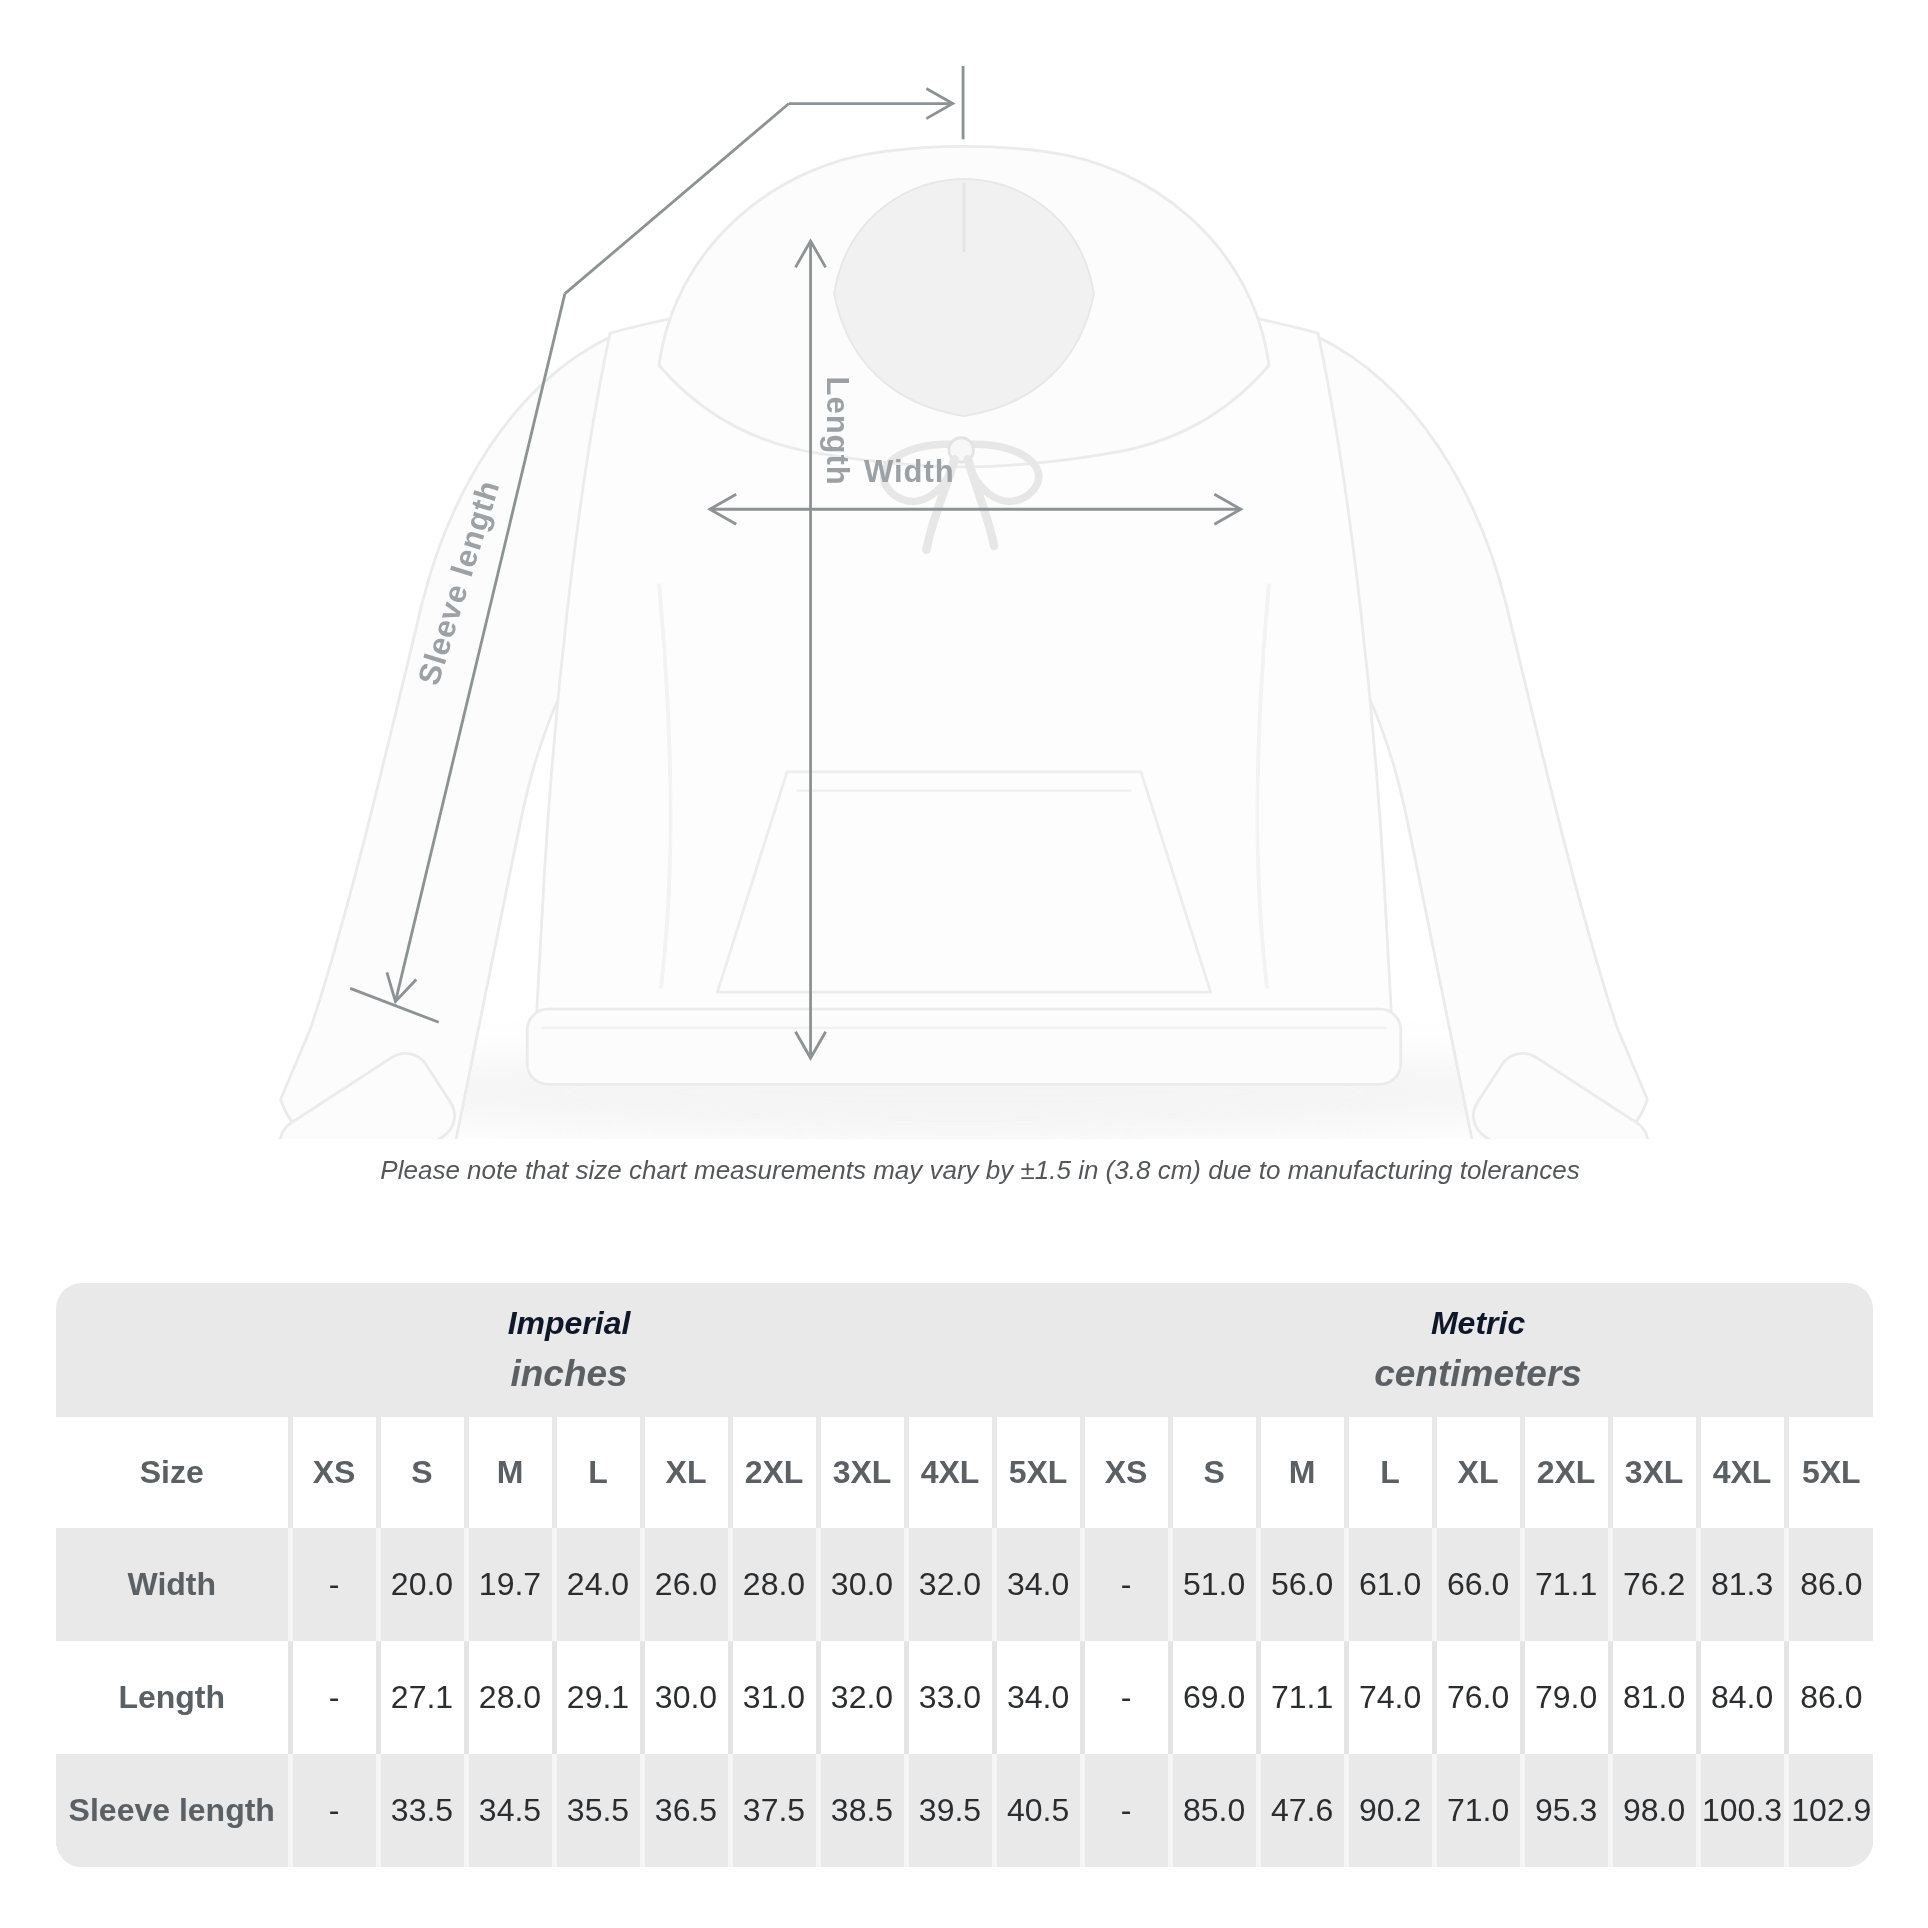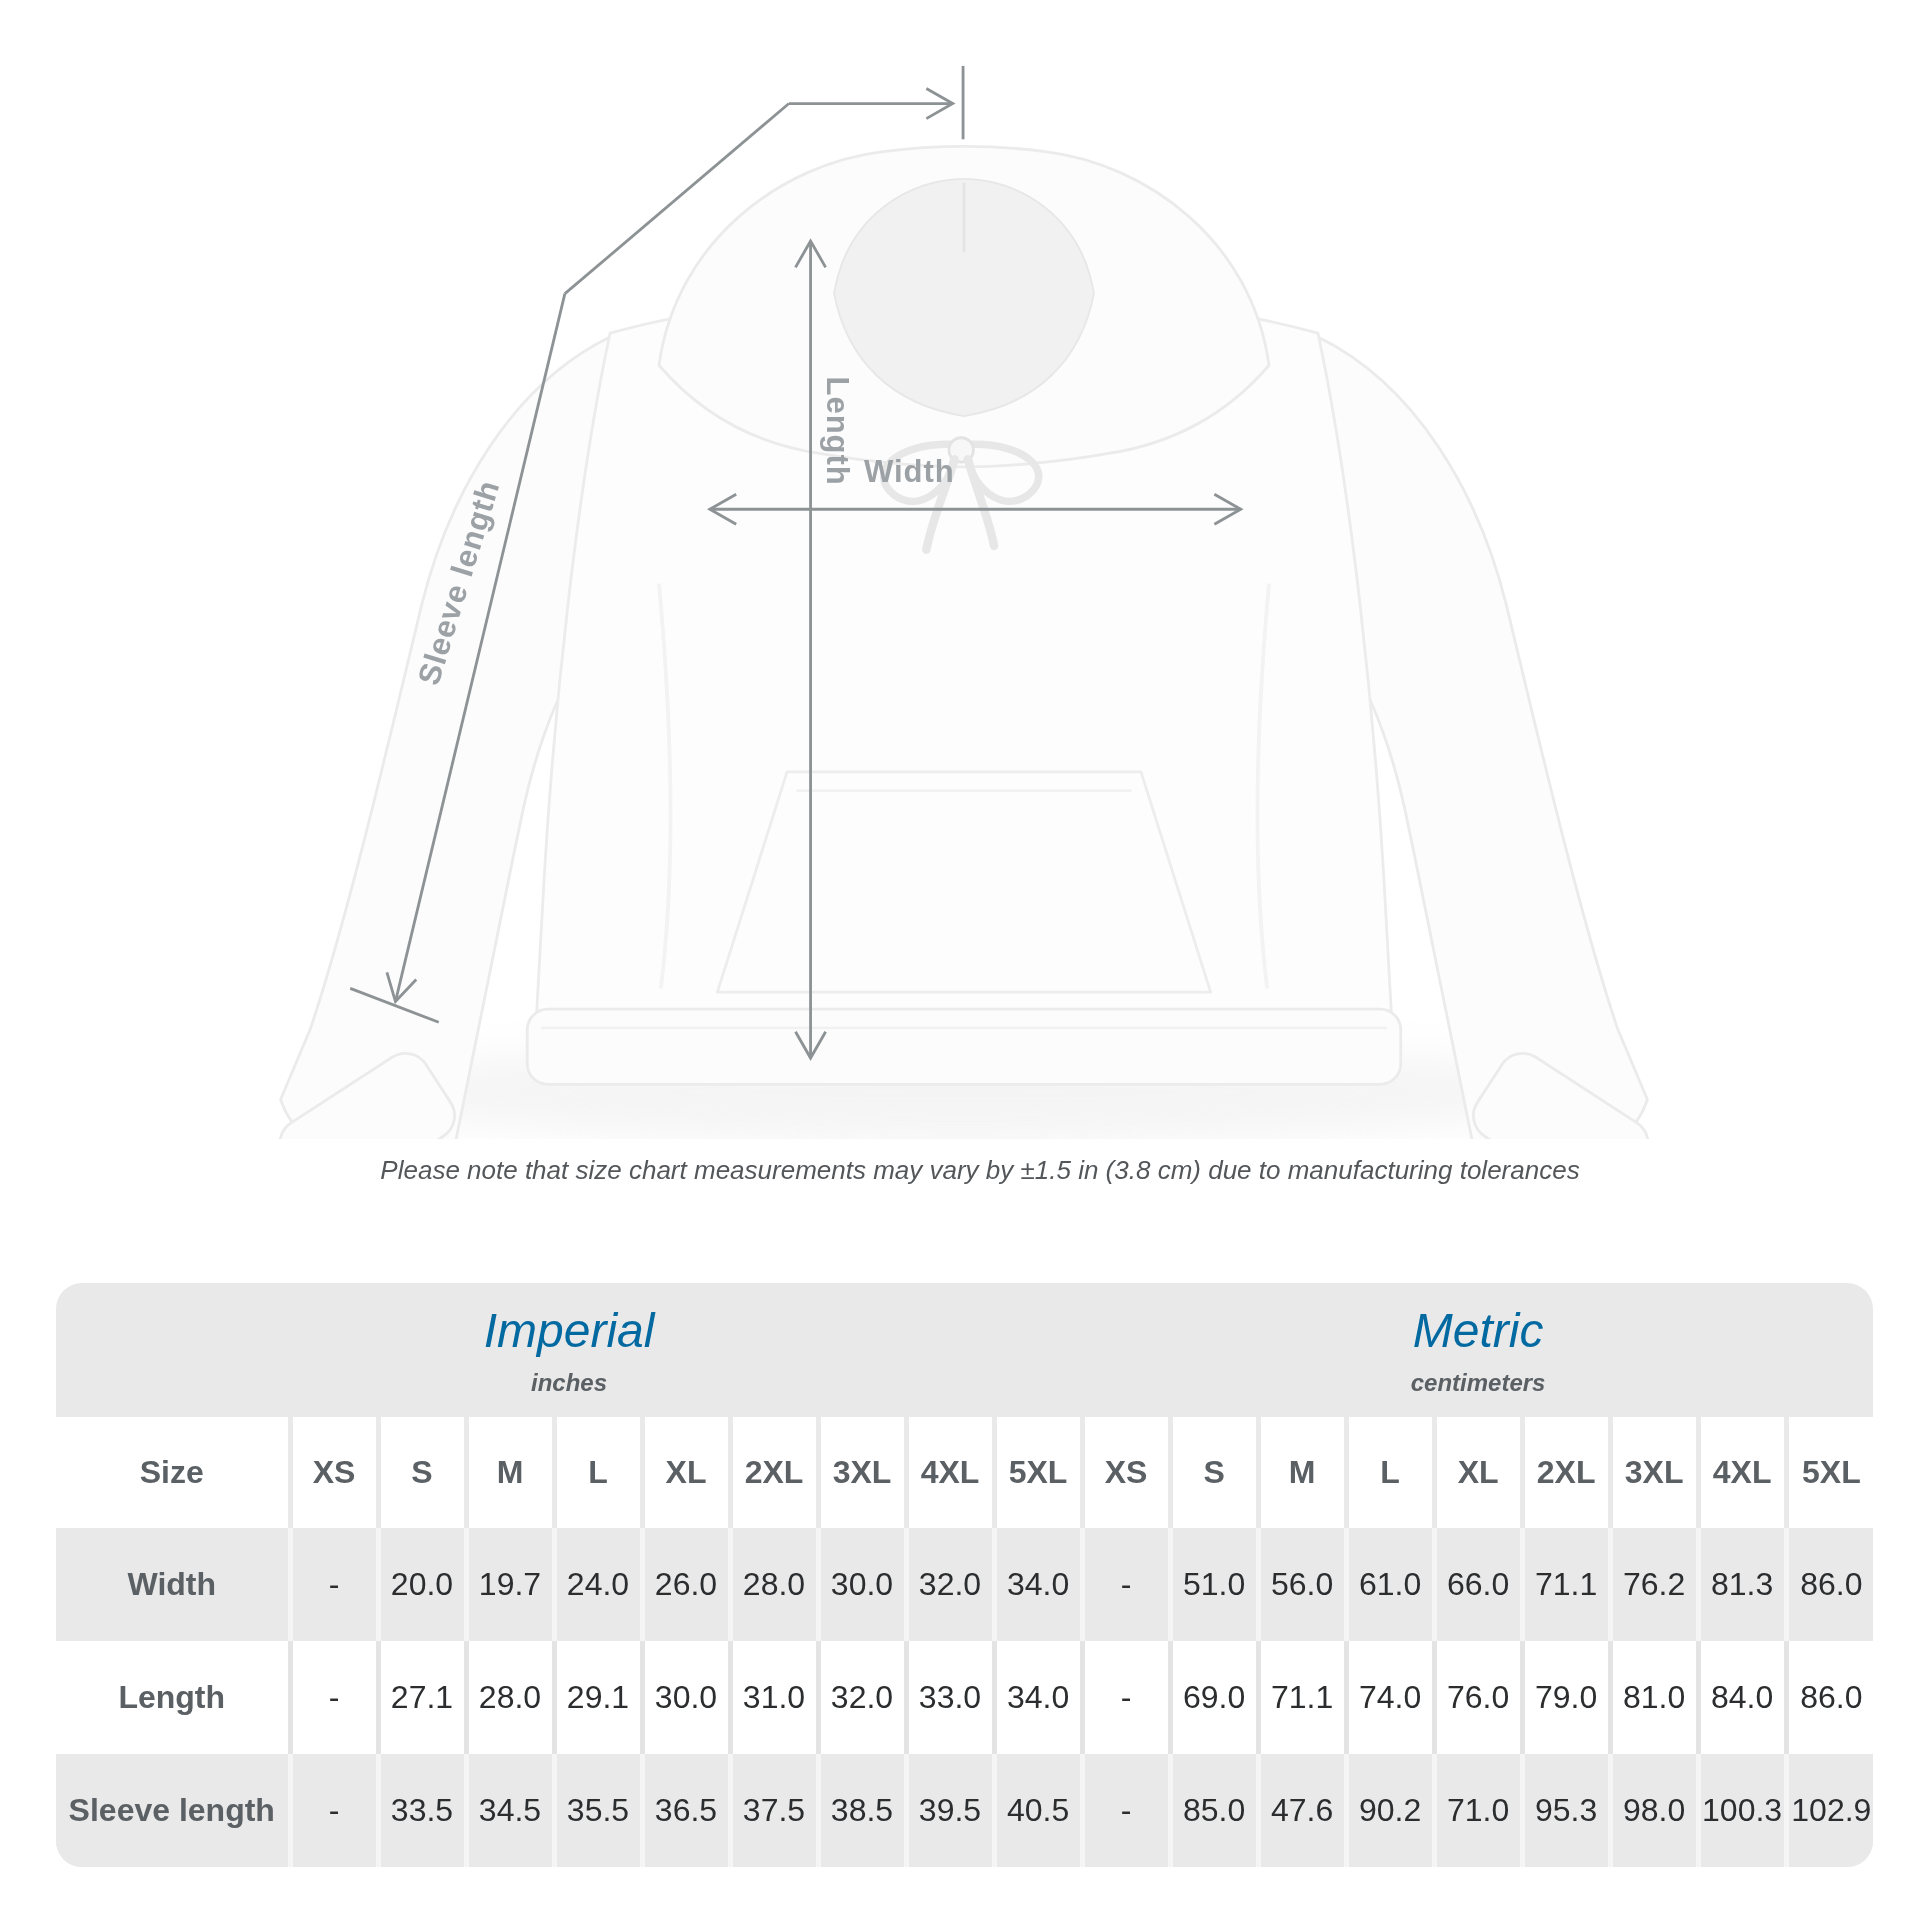--- a/index.html
+++ b/index.html
@@ -41,22 +41,22 @@
   }
   tr.group-row th{background:transparent;border:none;}
   tr.header-row th{background:#ffffff;}
   tr.row-gray td{background:#e9e9ea;}
   tr.row-white td{background:#ffffff;}
   tr.header-row th + th{border-left:5.6px solid #e9e9ea;}
   tr.row-white td + td{border-left:5.6px solid #e4e4e5;}
   tr.row-gray td + td{border-left:5.6px solid #f5f5f6;}
   .lab{font-weight:bold;color:#5b6064;}
   .val{font-weight:normal;color:#2b2d2e;}
-  .group-label{font-size:48px;font-weight:normal;font-style:italic;color:#0369a1;}
-  .group-unit{font-size:24px;font-style:italic;color:#5b6064;margin-top:11.3px;}
+  .group-label{font-size:32px;font-weight:bold;font-style:italic;color:#0f172a;}
+  .group-unit{font-size:37px;font-style:italic;color:#5b6064;margin-top:11.3px;}
 </style>
 </head>
 <body>
 
 <div class="page">
 
   <svg class="diagram" width="1928" height="1139" viewBox="0 0 2048 1210">
     <defs>
       <marker id="chev" viewBox="-34 -22 40 44" refX="0" refY="0" markerWidth="40" markerHeight="44" markerUnits="userSpaceOnUse" orient="auto-start-reverse">
         <path d="M -28,-16 L 0,0 L -28,16" fill="none" stroke="#8d9295" stroke-width="3"></path>

